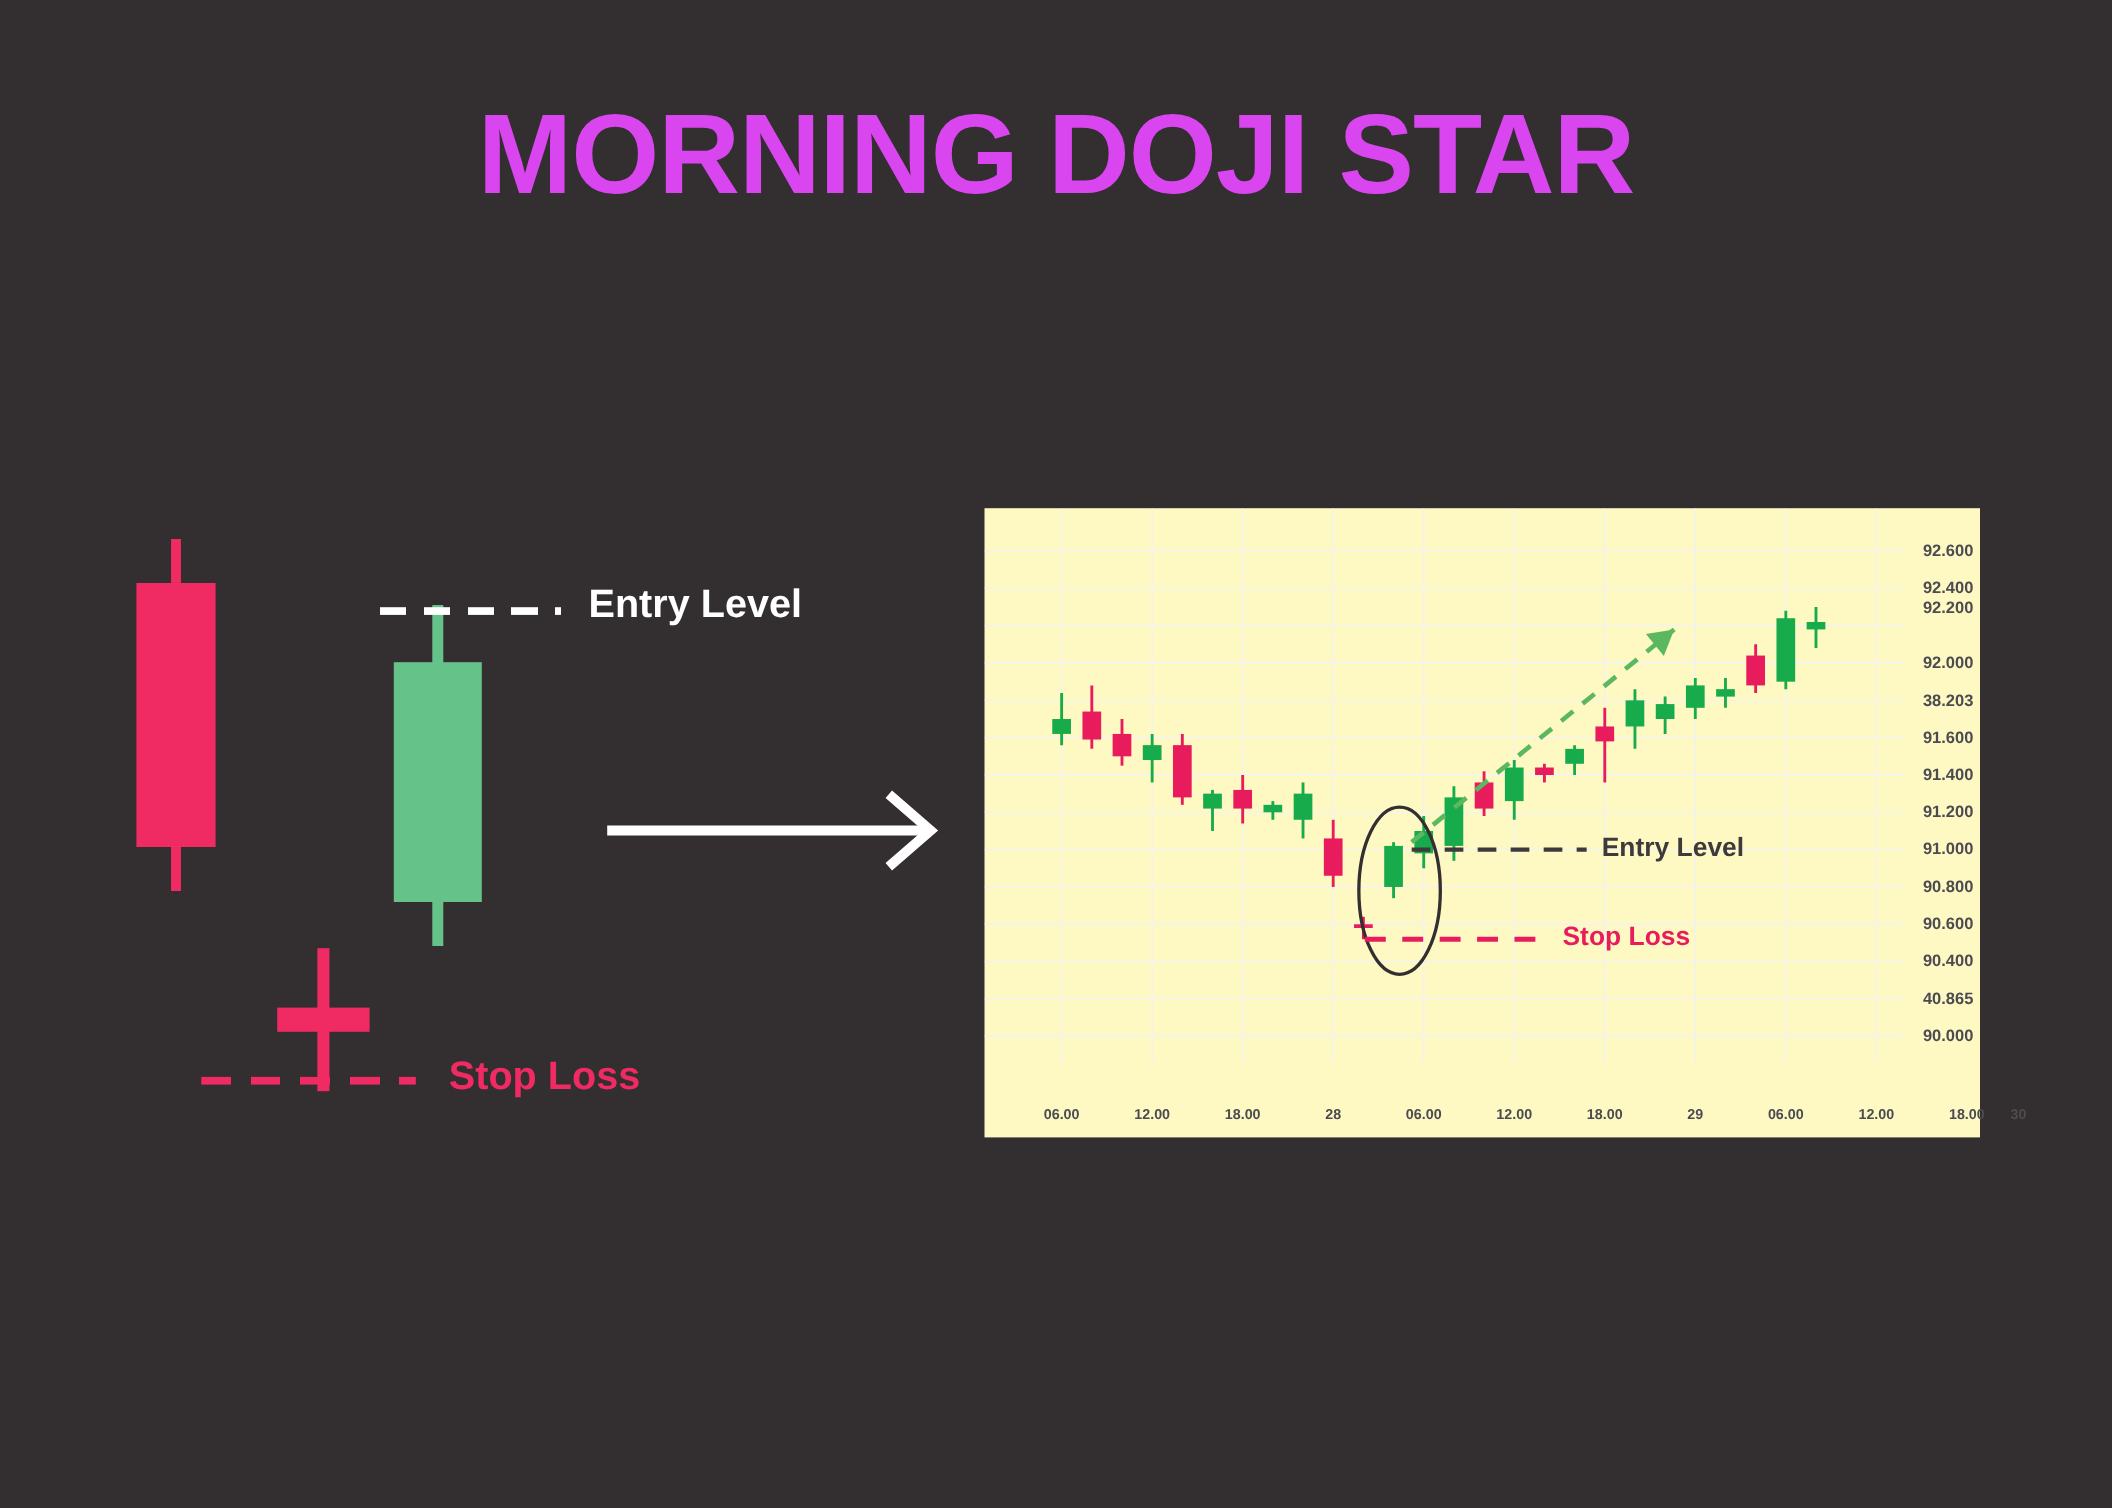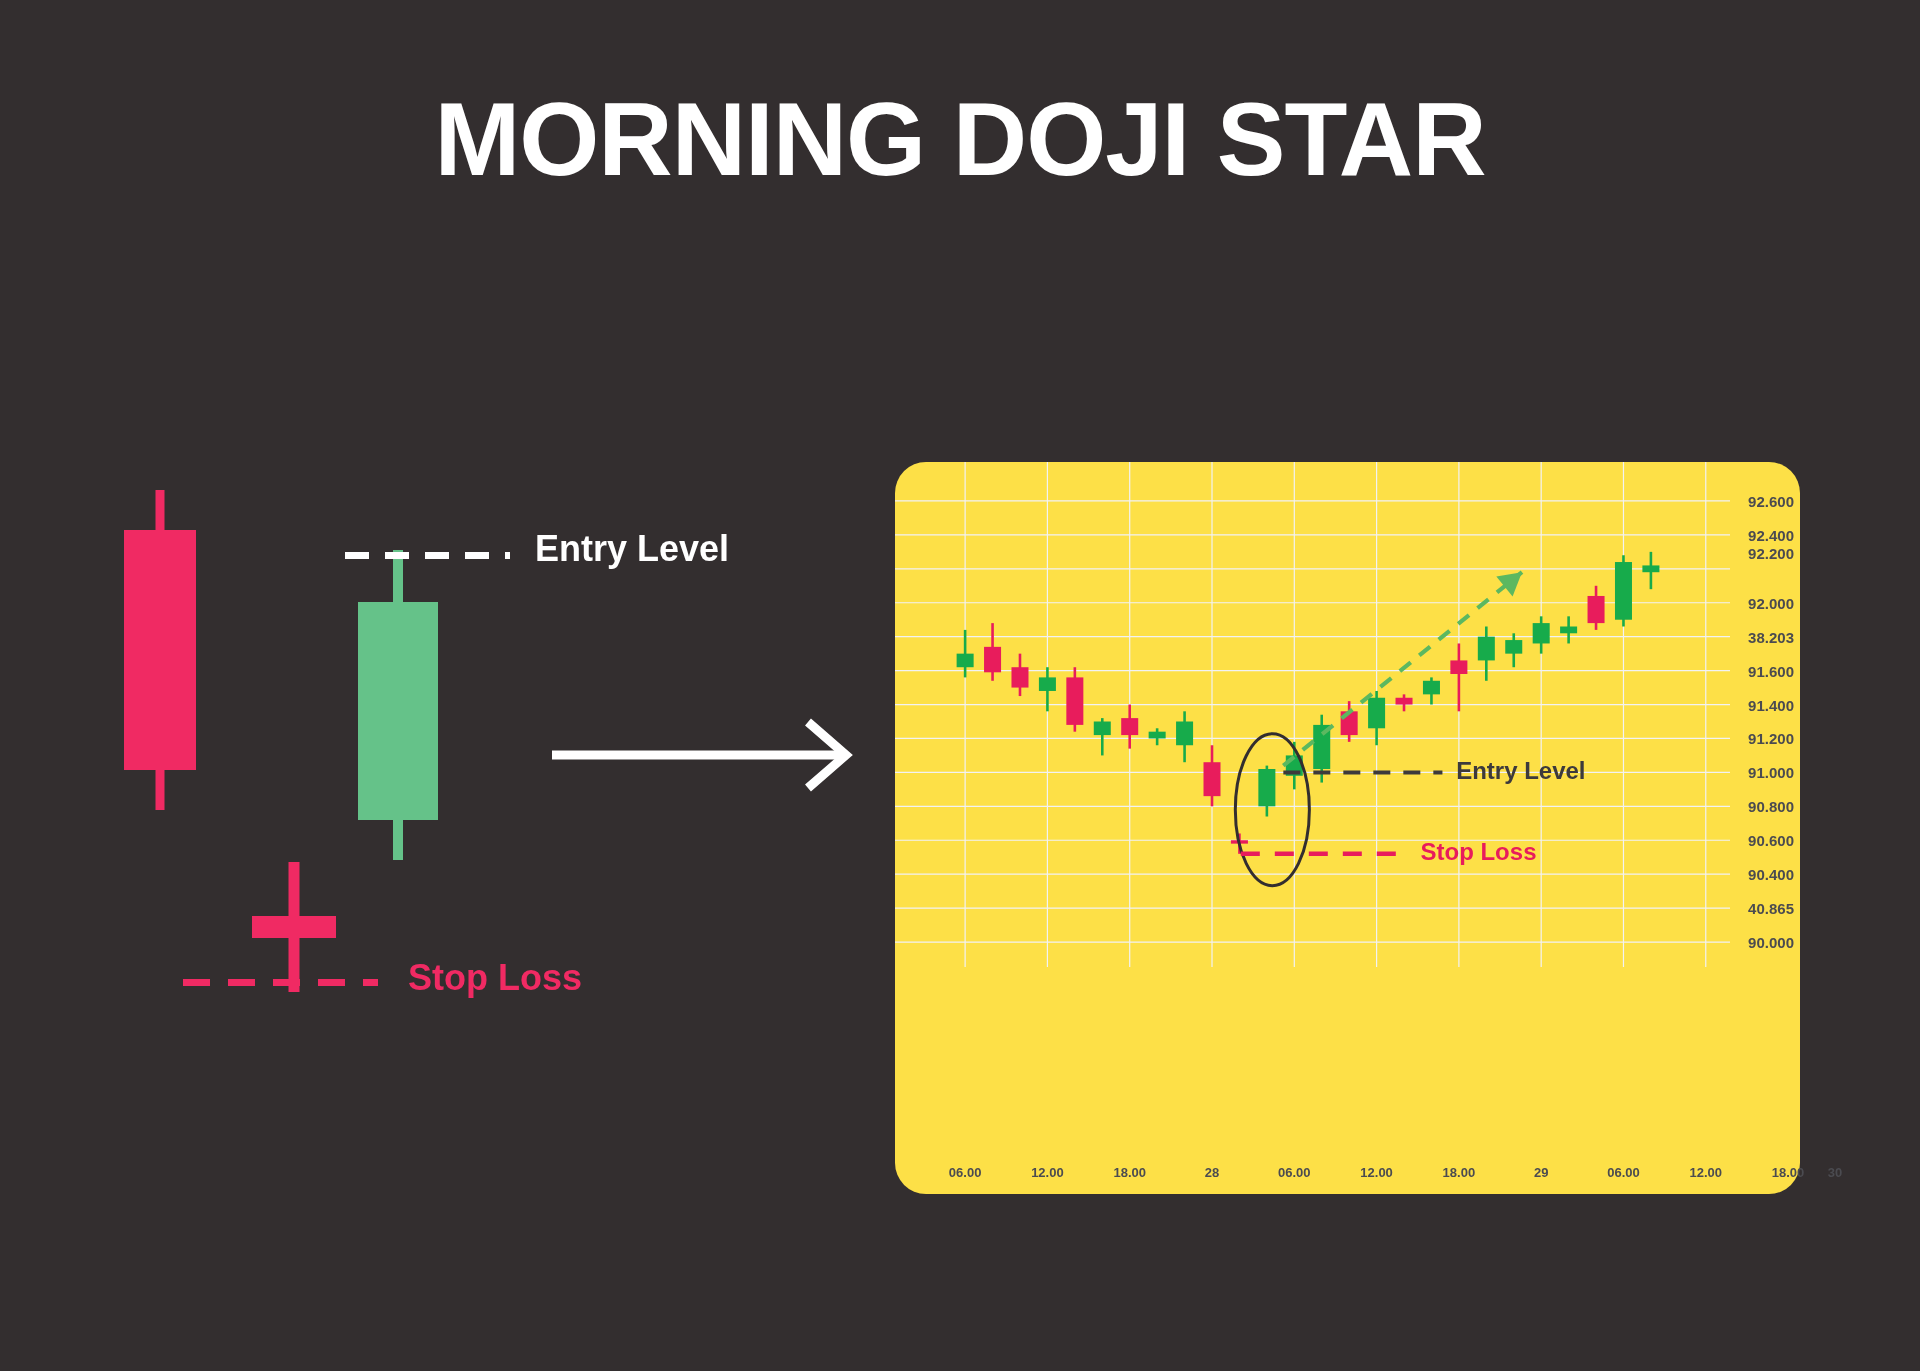--- a/index.html
+++ b/index.html
@@ -10,21 +10,21 @@
     overflow:hidden;
     position:relative;
   }
 
   
   #page-title {
     position:absolute;
     left:0; top:88px;
     width:1920px;
     text-align:center;
-    color:#ffffff;
+    color:#d946ef;
     font-size:103px;
     font-weight:bold;
     letter-spacing:-1px;
     line-height:1.0;
     white-space:nowrap;
   }
 
   
   #pattern-illustration {
     position:absolute;
@@ -83,23 +83,22 @@
   #transition-arrow {
     position:absolute;
     left:550px; top:710px;
     width:310px; height:90px;
   }
 
   
   #chart-panel {
     position:absolute;
     left:895px; top:462px;
-    width:905px; height:732px;
-    background:#fde047;
-    border-radius:31px;
+    width:905px; height:572px;
+    background:#fef9c3;
   }
   #chart-plot {
     position:absolute;
     left:0; top:0;
     width:835px; height:535px;
     overflow:visible;
   }
   #chart-yaxis {
     position:absolute;
     right:0; top:0;

